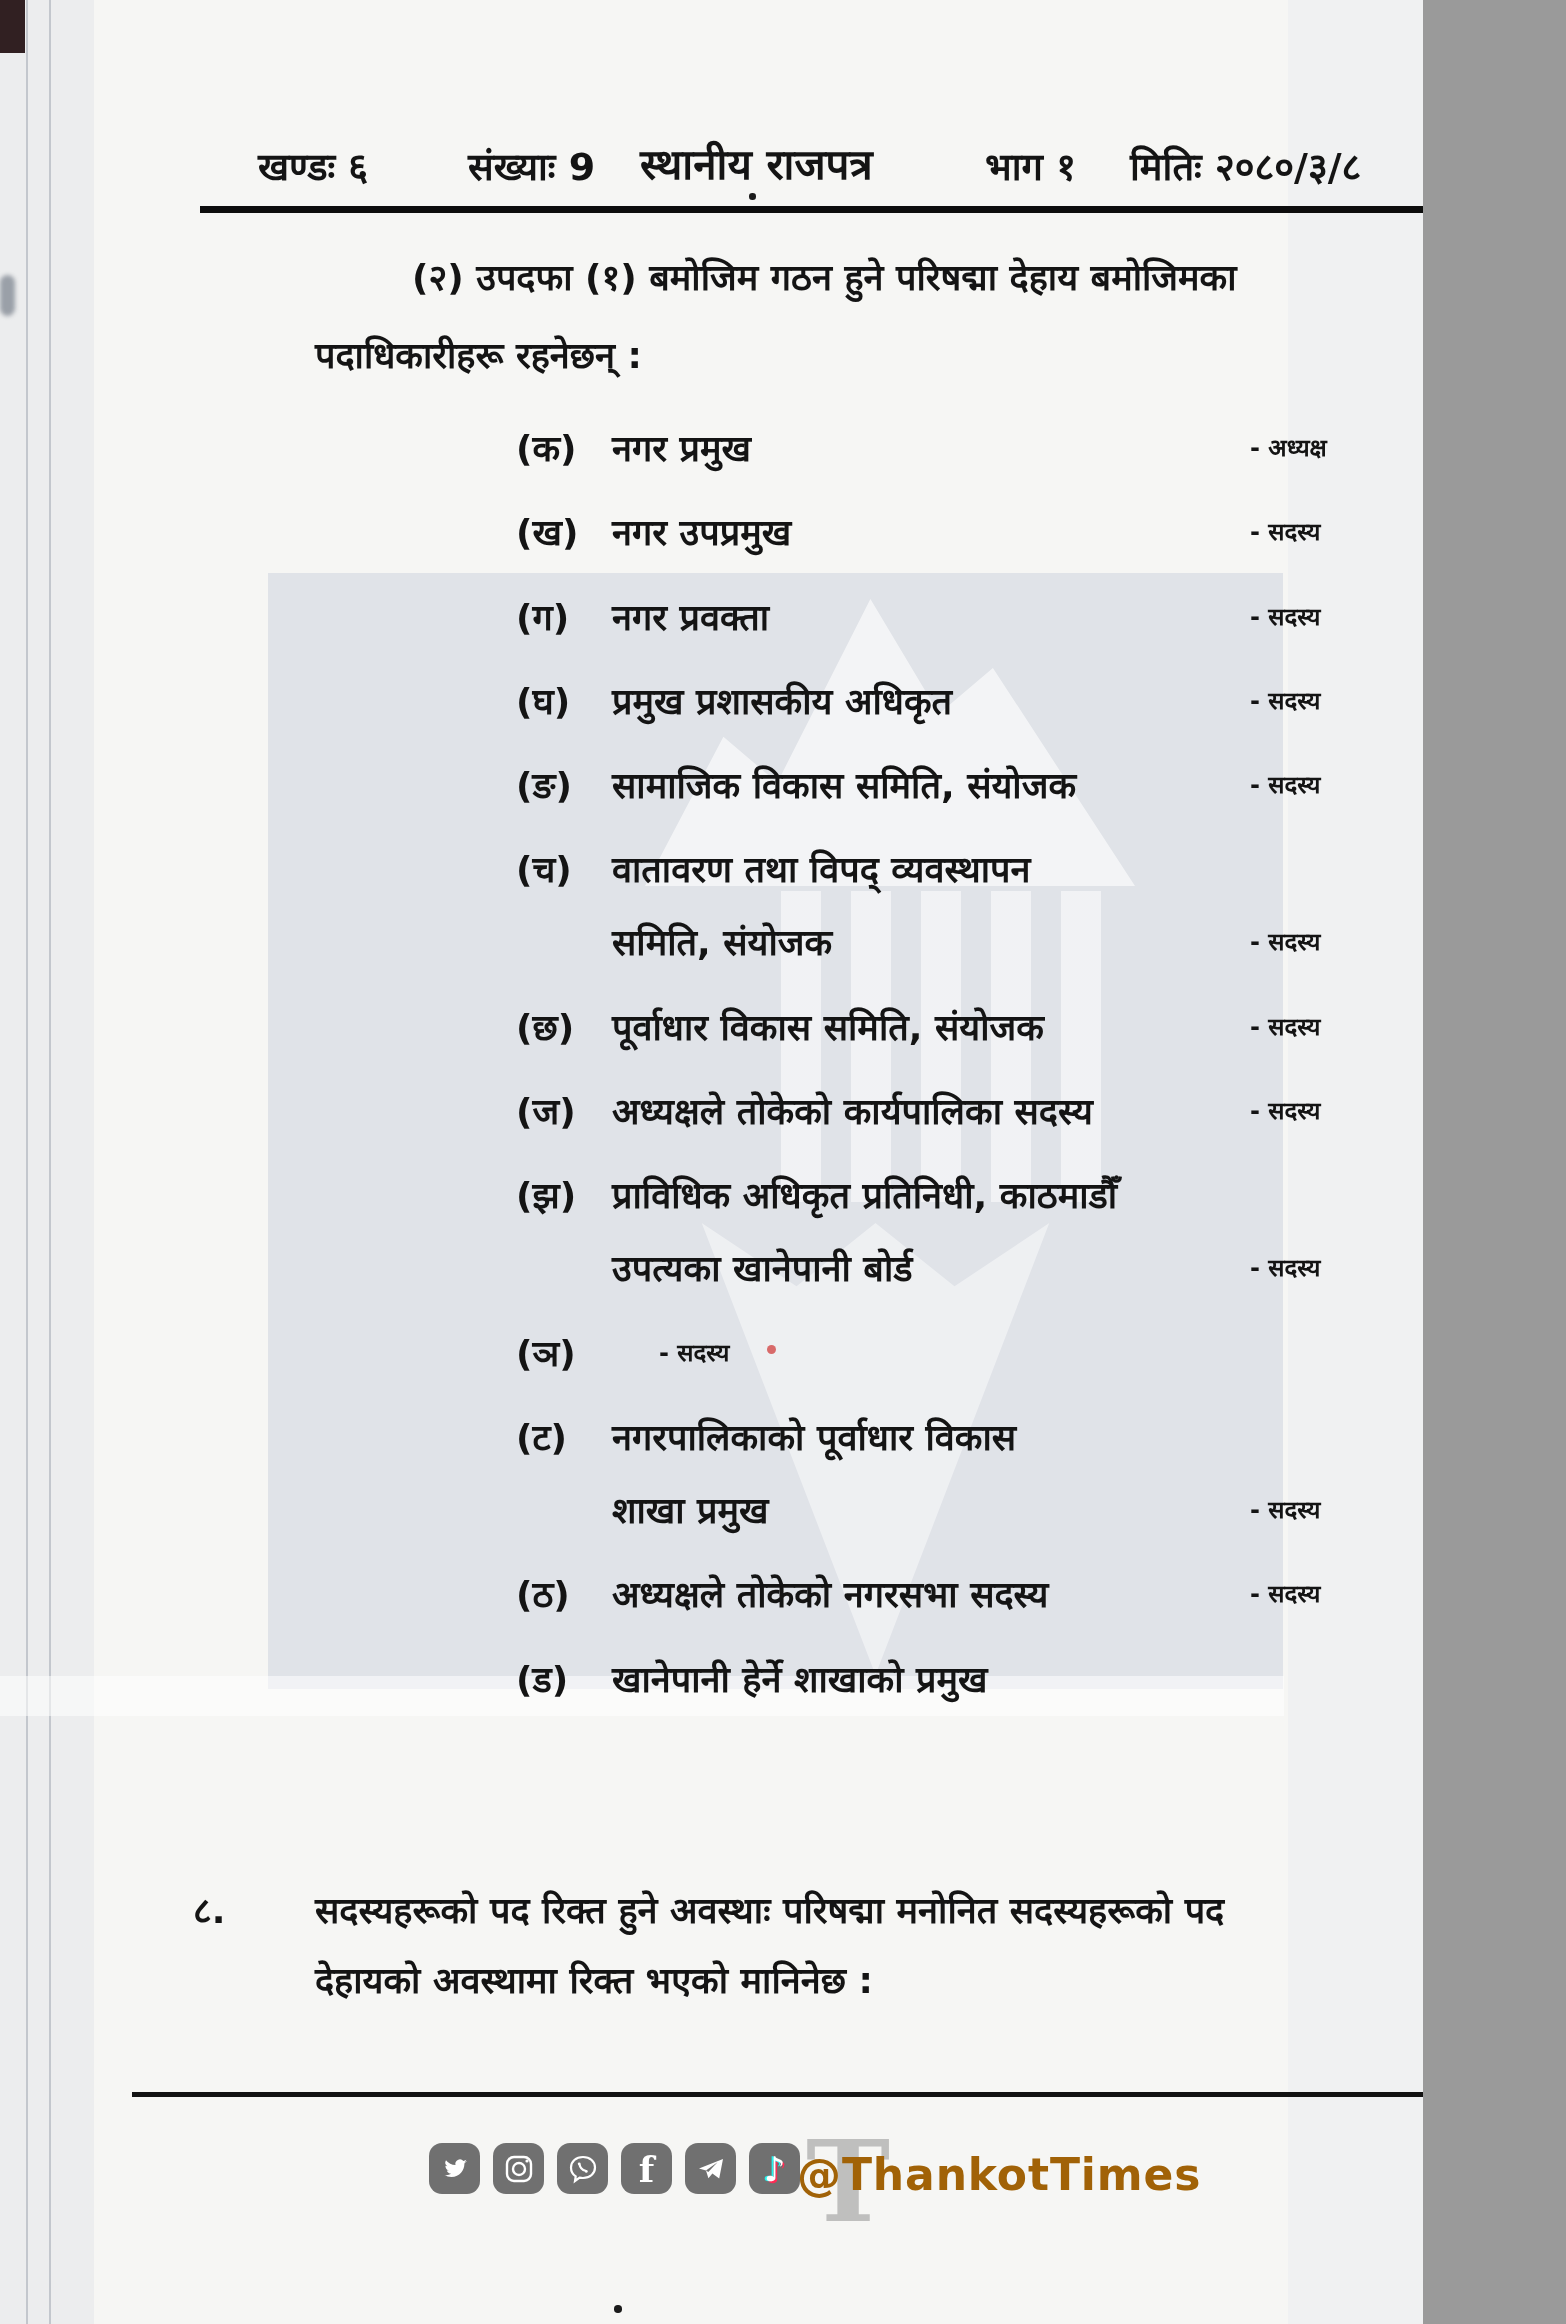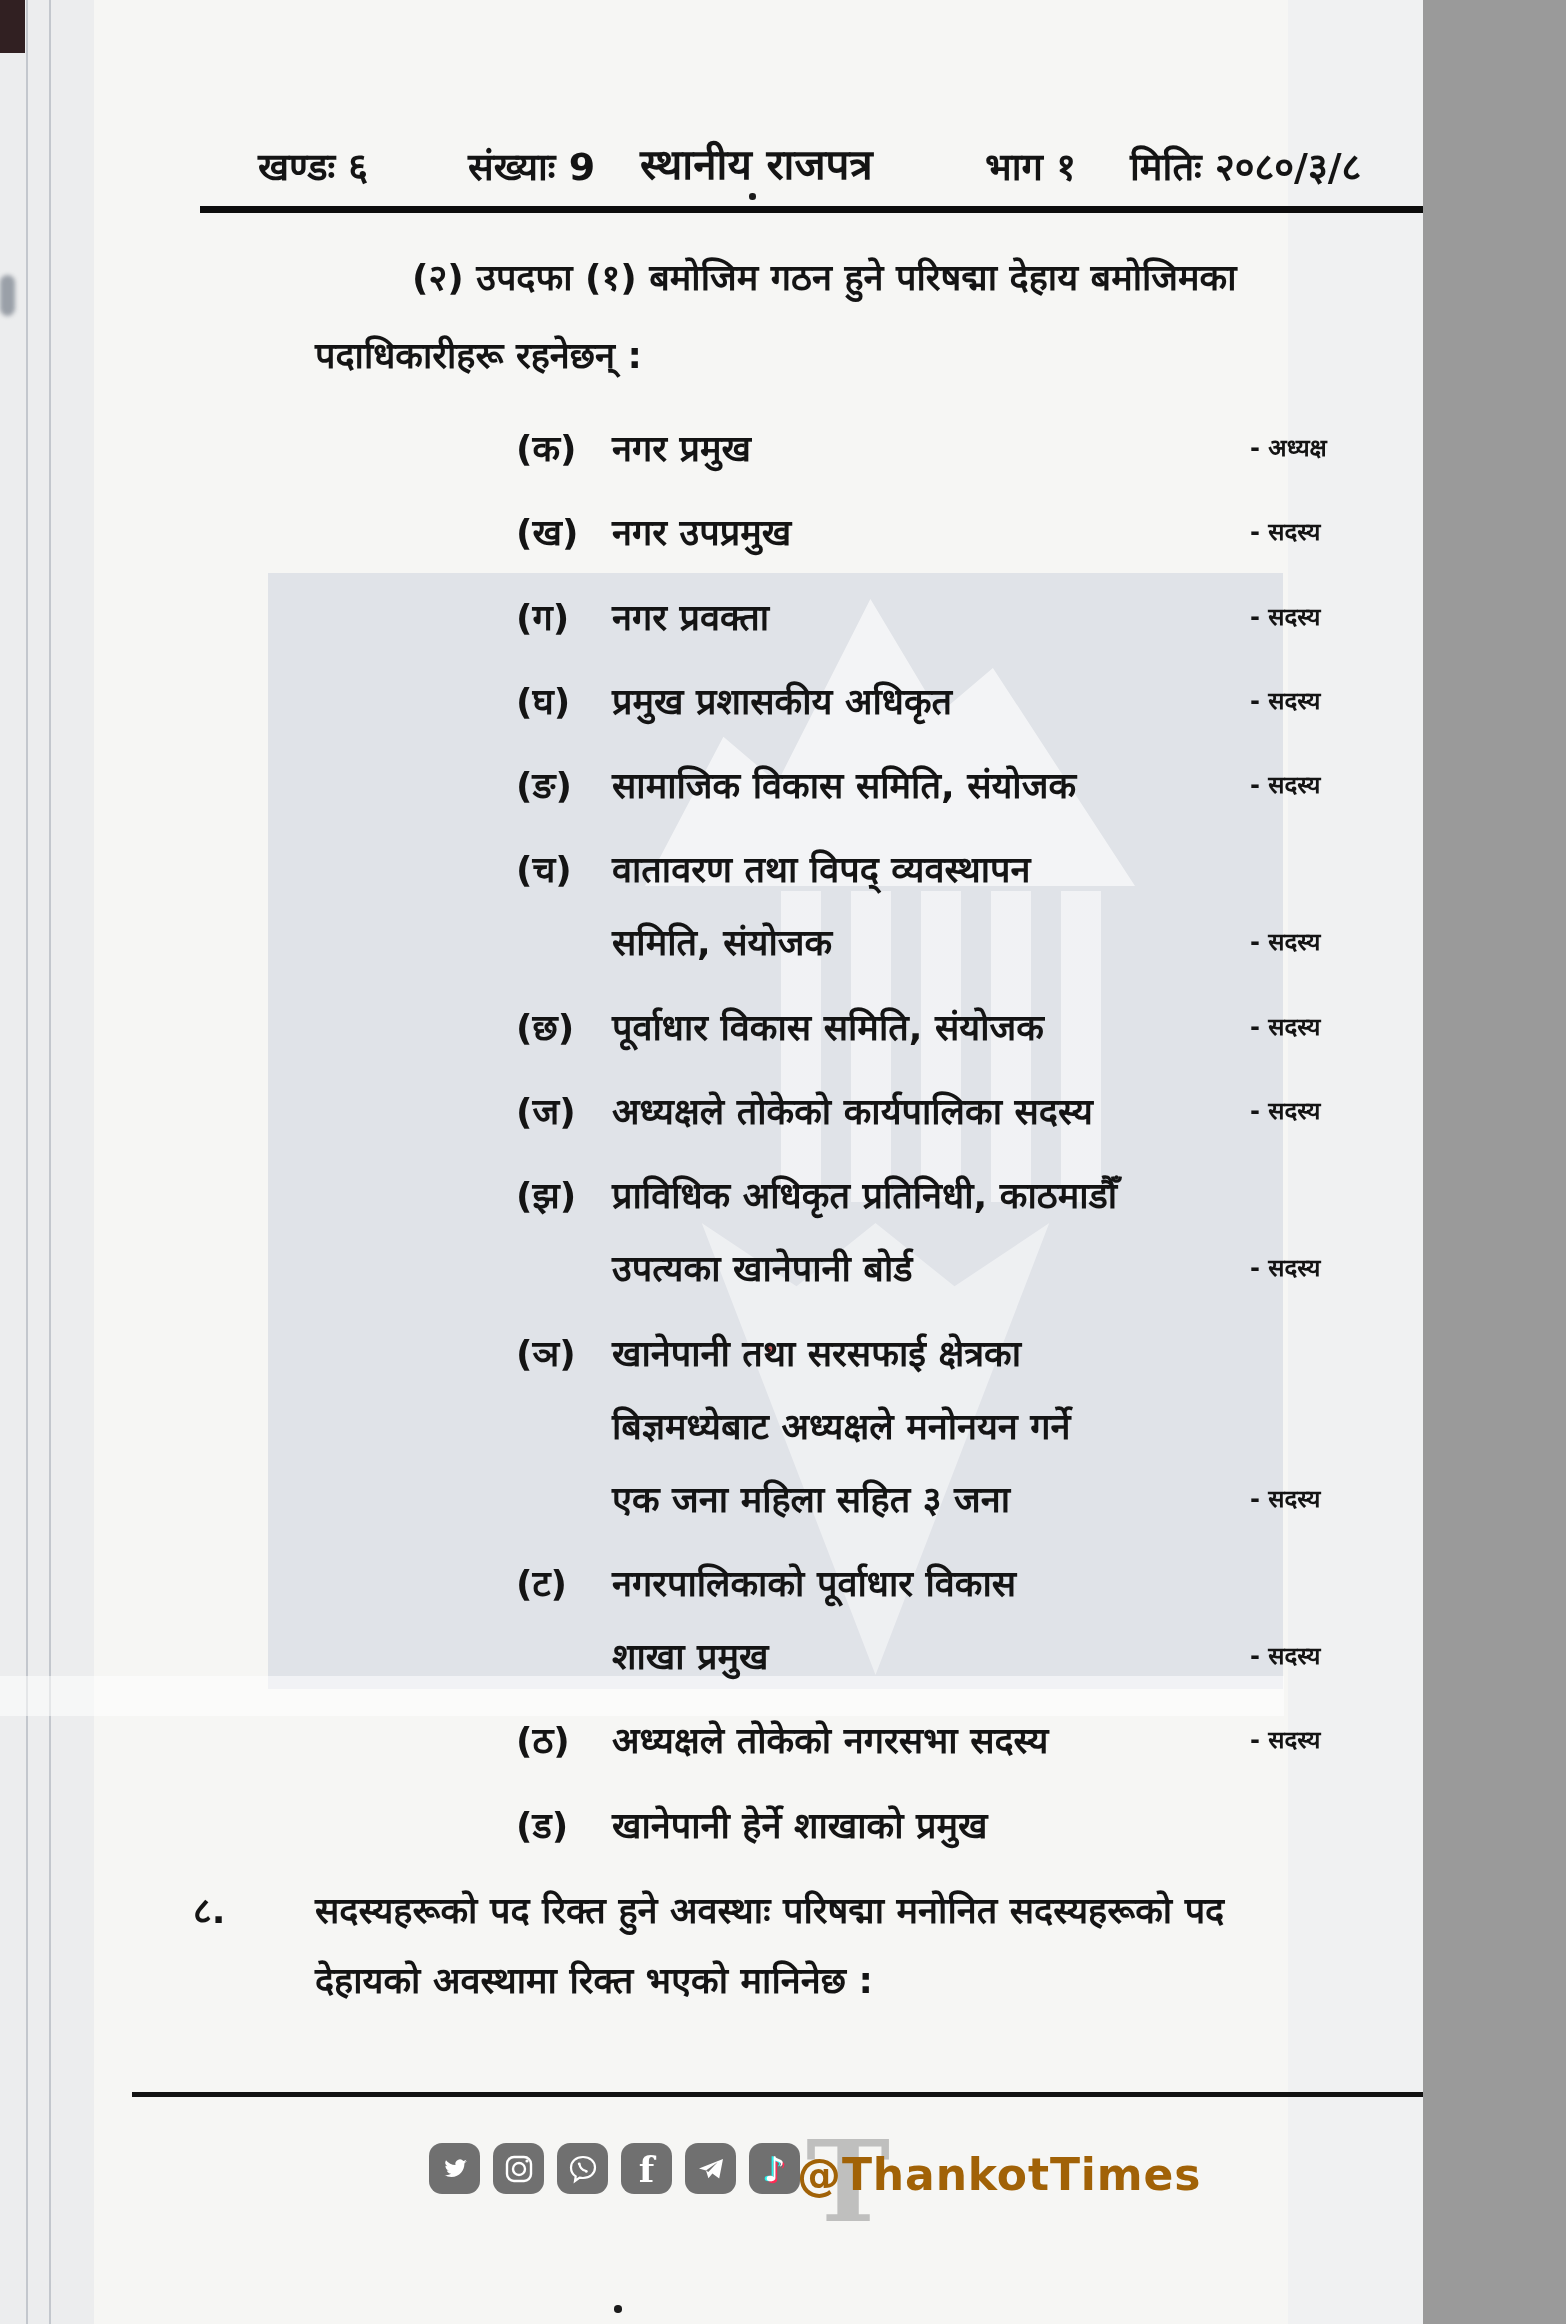--- a/index.html
+++ b/index.html
@@ -149,25 +149,20 @@
     <div class="row">
       <span class="lab">(झ)</span>
       <span class="txt">
           <div>प्राविधिक अधिकृत प्रतिनिधी, काठमाडौँ</div>
           <div>उपत्यका खानेपानी बोर्ड</div>
         </span>
       <span class="des">- सदस्य</span>
     </div>
     <div class="row">
       <span class="lab">(ञ)</span>
-      <span class="txt">
-          <div>खानेपानी तथा सरसफाई क्षेत्रका</div>
-          <div>बिज्ञमध्येबाट अध्यक्षले मनोनयन गर्ने</div>
-          <div>एक जना महिला सहित ३ जना</div>
-        </span>
       <span class="des">- सदस्य</span>
     </div>
     <div class="row">
       <span class="lab">(ट)</span>
       <span class="txt">
           <div>नगरपालिकाको पूर्वाधार विकास</div>
           <div>शाखा प्रमुख</div>
         </span>
       <span class="des">- सदस्य</span>
     </div>

